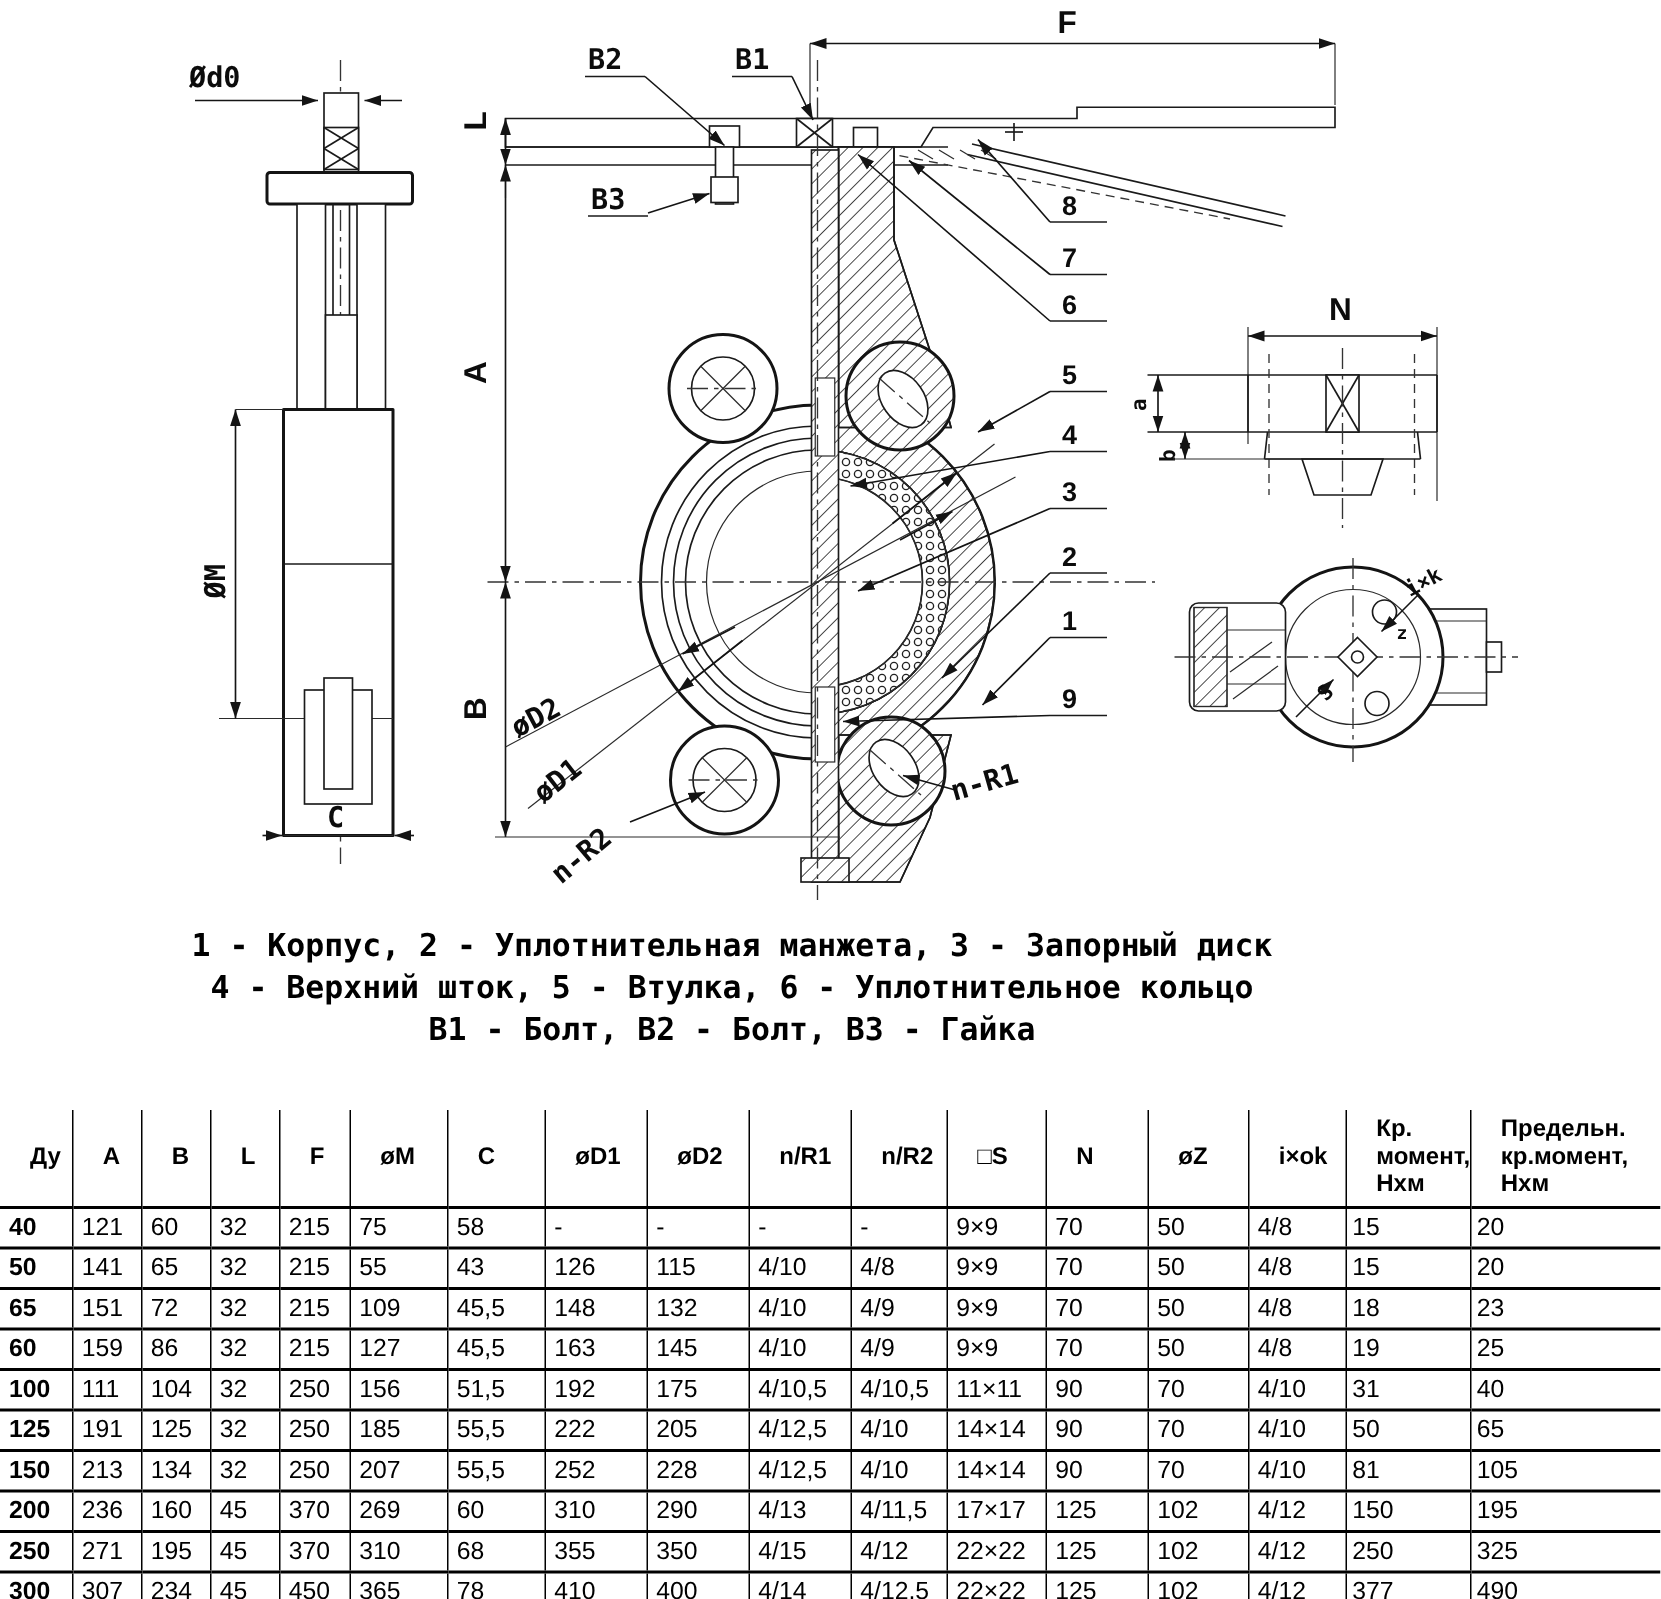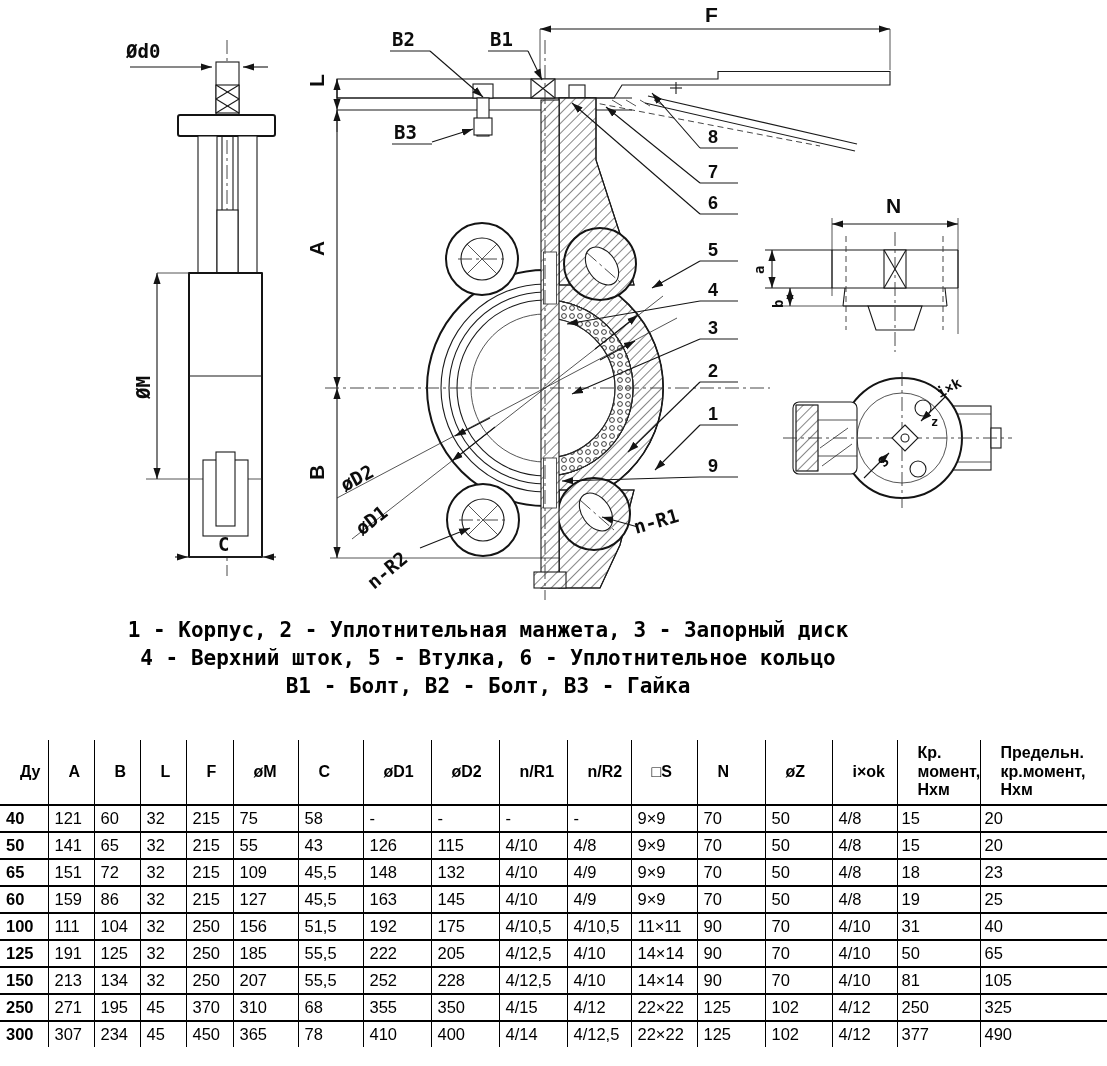--- a/index.html
+++ b/index.html
@@ -508,20 +508,39 @@
           <td>4/12,5</td>
           <td>4/10</td>
           <td>14×14</td>
           <td>90</td>
           <td>70</td>
           <td>4/10</td>
           <td>81</td>
           <td>105</td>
         </tr>
         <tr>
+          <td>200</td>
+          <td>236</td>
+          <td>160</td>
+          <td>45</td>
+          <td>370</td>
+          <td>269</td>
+          <td>60</td>
+          <td>310</td>
+          <td>290</td>
+          <td>4/13</td>
+          <td>4/11,5</td>
+          <td>17×17</td>
+          <td>125</td>
+          <td>102</td>
+          <td>4/12</td>
+          <td>150</td>
+          <td>195</td>
+        </tr>
+        <tr>
           <td>250</td>
           <td>271</td>
           <td>195</td>
           <td>45</td>
           <td>370</td>
           <td>310</td>
           <td>68</td>
           <td>355</td>
           <td>350</td>
           <td>4/15</td>

